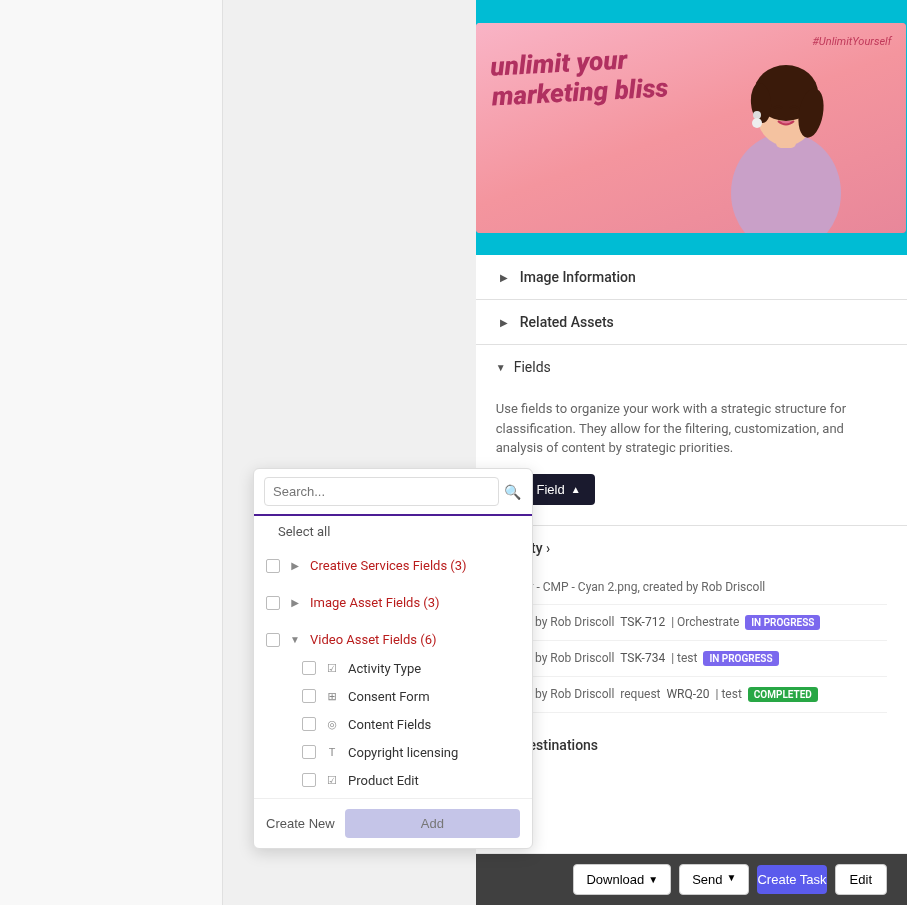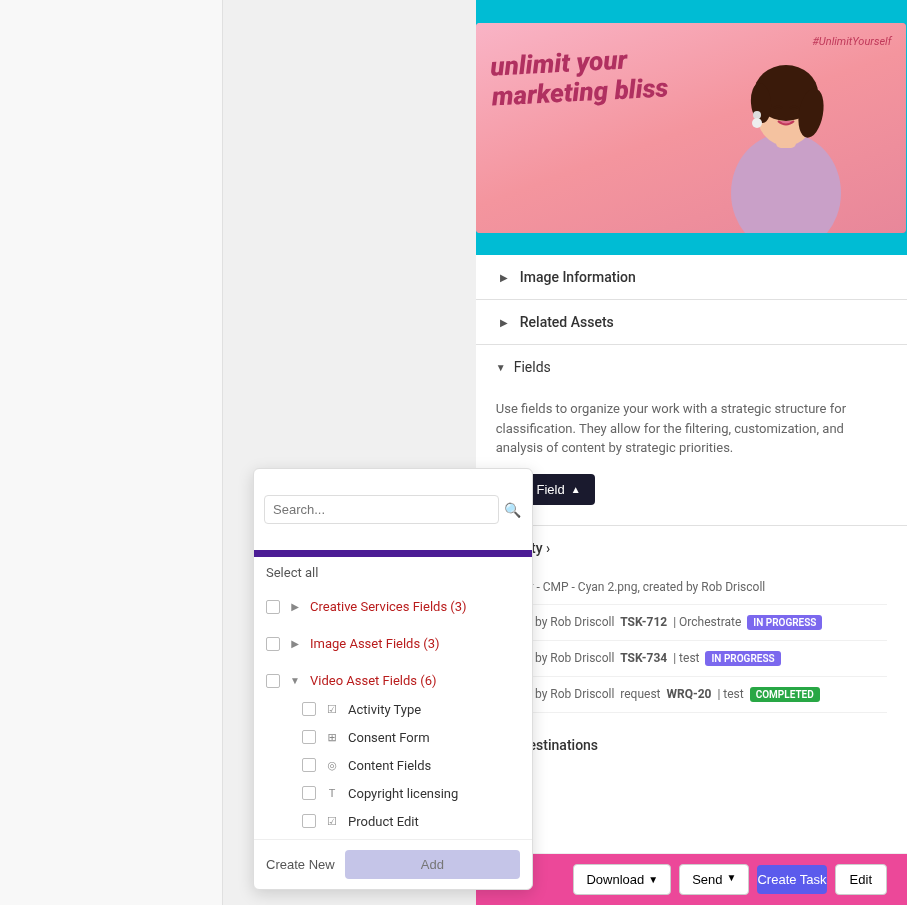--- a/index.html
+++ b/index.html
@@ -140,22 +140,22 @@
       left: 253px;
       width: 280px;
       background: #fff;
       border: 1px solid #ddd;
       border-radius: 6px;
       box-shadow: 0 4px 16px rgba(0,0,0,0.15);
       z-index: 100;
     }
 
     .dropdown-search {
-      padding: 26px 10px;
-      border-bottom: 7px solid #4c1d95;
+      padding: 8px 10px;
+      border-bottom: 2px solid #4c1d95;
       display: flex;
       align-items: center;
       gap: 6px;
     }
 
     .dropdown-search input {
       border: 1px solid #ddd;
       border-radius: 4px;
       padding: 6px 8px;
       font-size: 13px;
@@ -165,21 +165,21 @@
 
     .search-btn {
       background: none;
       border: none;
       cursor: pointer;
       color: #888;
       font-size: 14px;
     }
 
     .select-all-link {
-      padding: 8px 12px;
+      padding: 8px 24px;
       font-size: 13px;
       color: #555;
       cursor: pointer;
       display: block;
     }
 
     
     .dropdown-group {
       padding: 4px 0;
     }
@@ -292,21 +292,21 @@
       gap: 10px;
     }
 
     .activity-row-text {
       font-size: 12px;
       color: #666;
     }
 
     .activity-link {
       color: #555;
-      font-weight: 700;
+      font-weight: 400;
       text-decoration: none;
     }
 
     .badge {
       display: inline-block;
       padding: 2px 6px;
       border-radius: 3px;
       font-size: 10px;
       font-weight: 600;
     }
@@ -325,21 +325,21 @@
     .bottom-bar {
       position: absolute;
       bottom: 0;
       left: 0;
       right: 0;
       display: flex;
       align-items: center;
       justify-content: flex-end;
       padding: 10px 20px;
       gap: 8px;
-      background: #ec4899;
+      background: #404040;
       border-top: 1px solid #eee;
     }
 
     .btn-download {
       background: #fff;
       border: 1px solid #ccc;
       padding: 7px 12px;
       border-radius: 4px;
       font-size: 13px;
       cursor: pointer;

